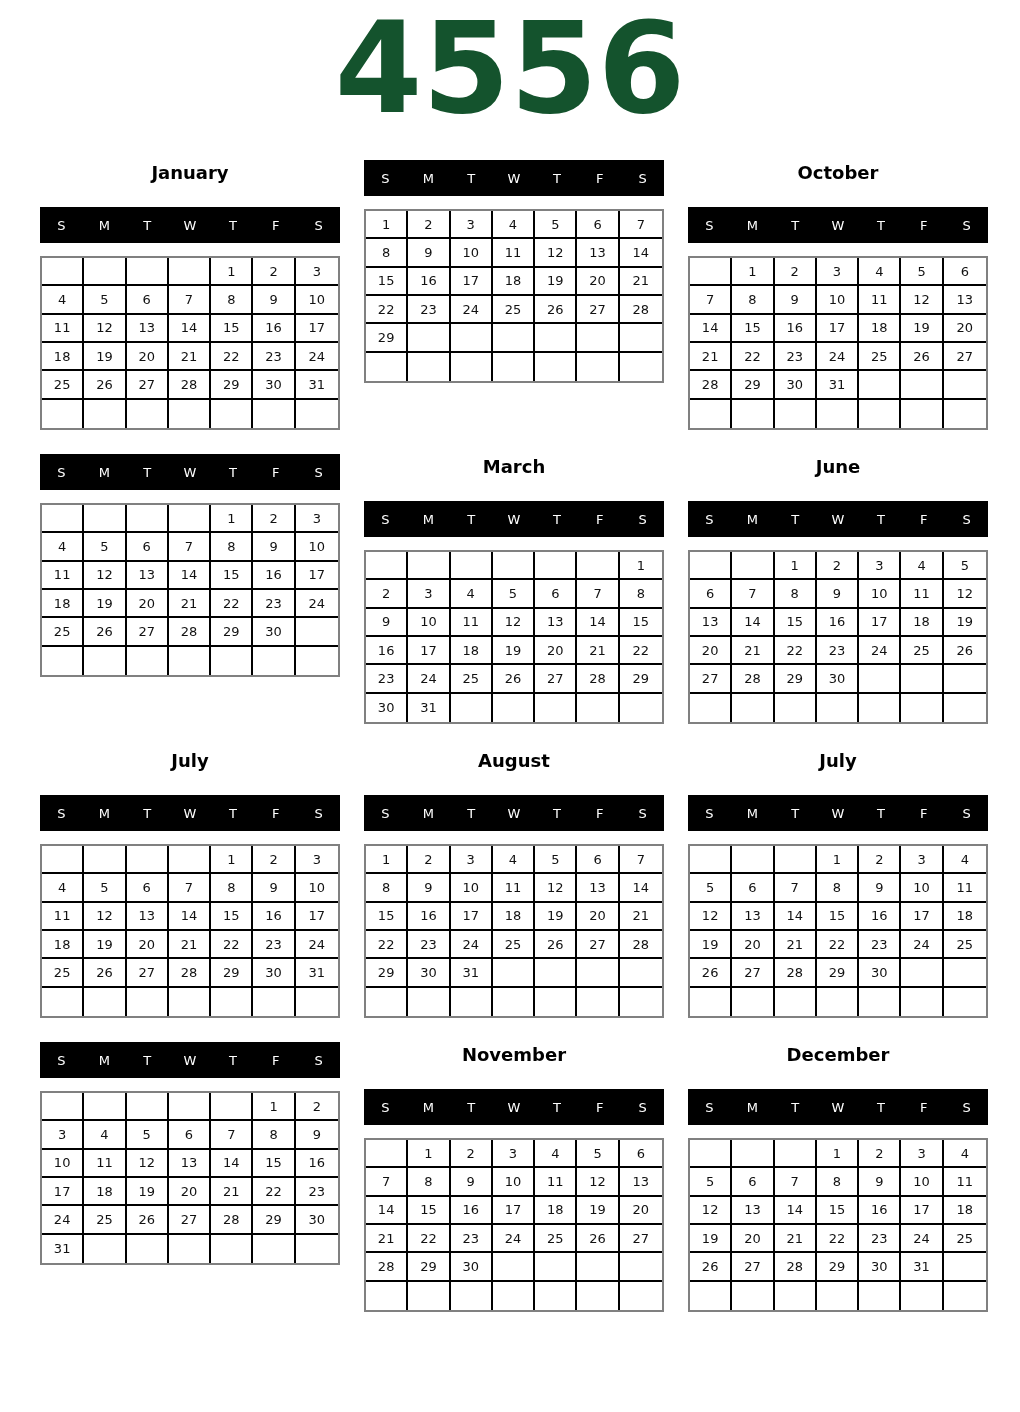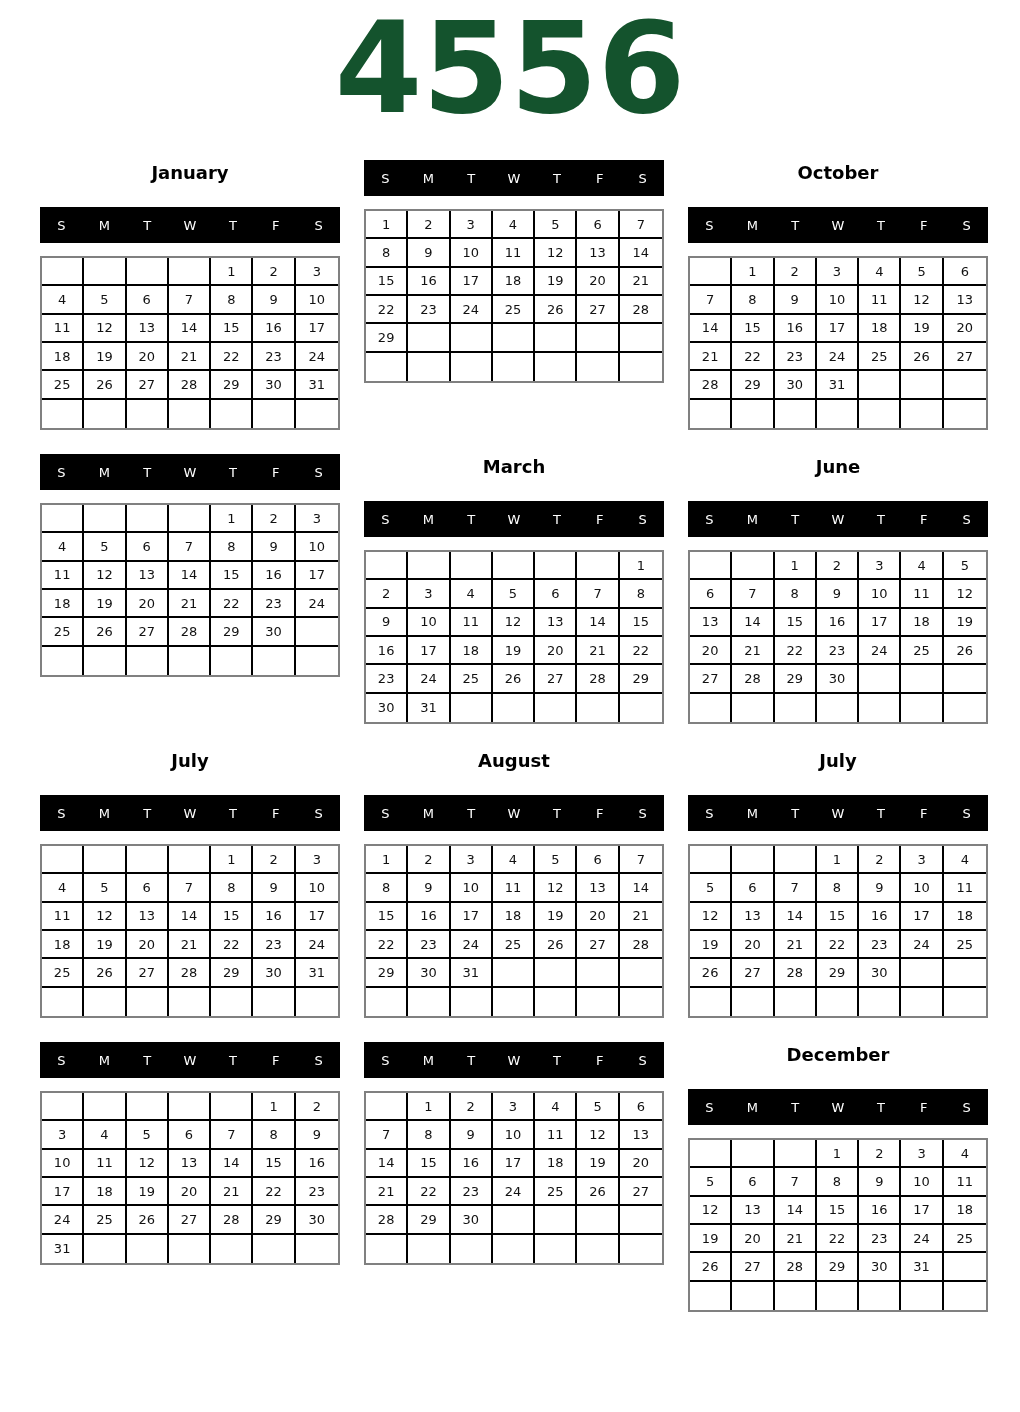--- a/index.html
+++ b/index.html
@@ -636,20 +636,21 @@
         <div class="date-cell">31</div>
         <div class="date-cell"></div>
         <div class="date-cell"></div>
         <div class="date-cell"></div>
         <div class="date-cell"></div>
         <div class="date-cell"></div>
         <div class="date-cell"></div>
       </div>
     </div>
     <div class="month-block">
+      <div class="month-title">November</div>
       <div class="weekday-header">
         <div class="weekday-cell">S</div>
         <div class="weekday-cell">M</div>
         <div class="weekday-cell">T</div>
         <div class="weekday-cell">W</div>
         <div class="weekday-cell">T</div>
         <div class="weekday-cell">F</div>
         <div class="weekday-cell">S</div>
       </div>
       <div class="calendar-table">

